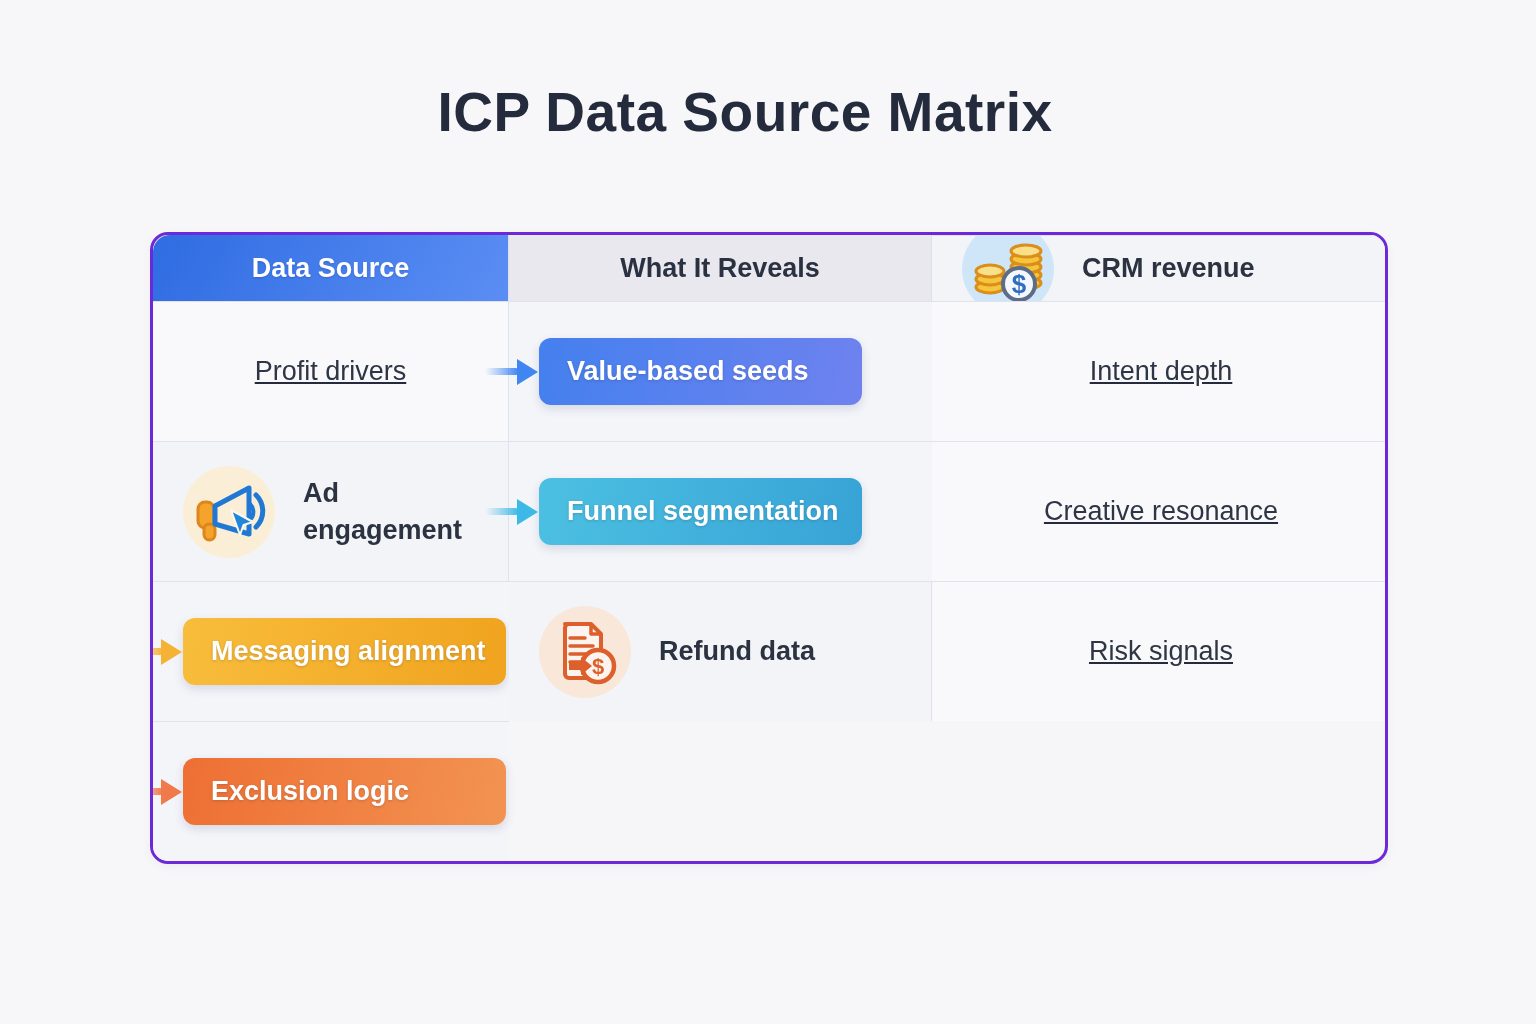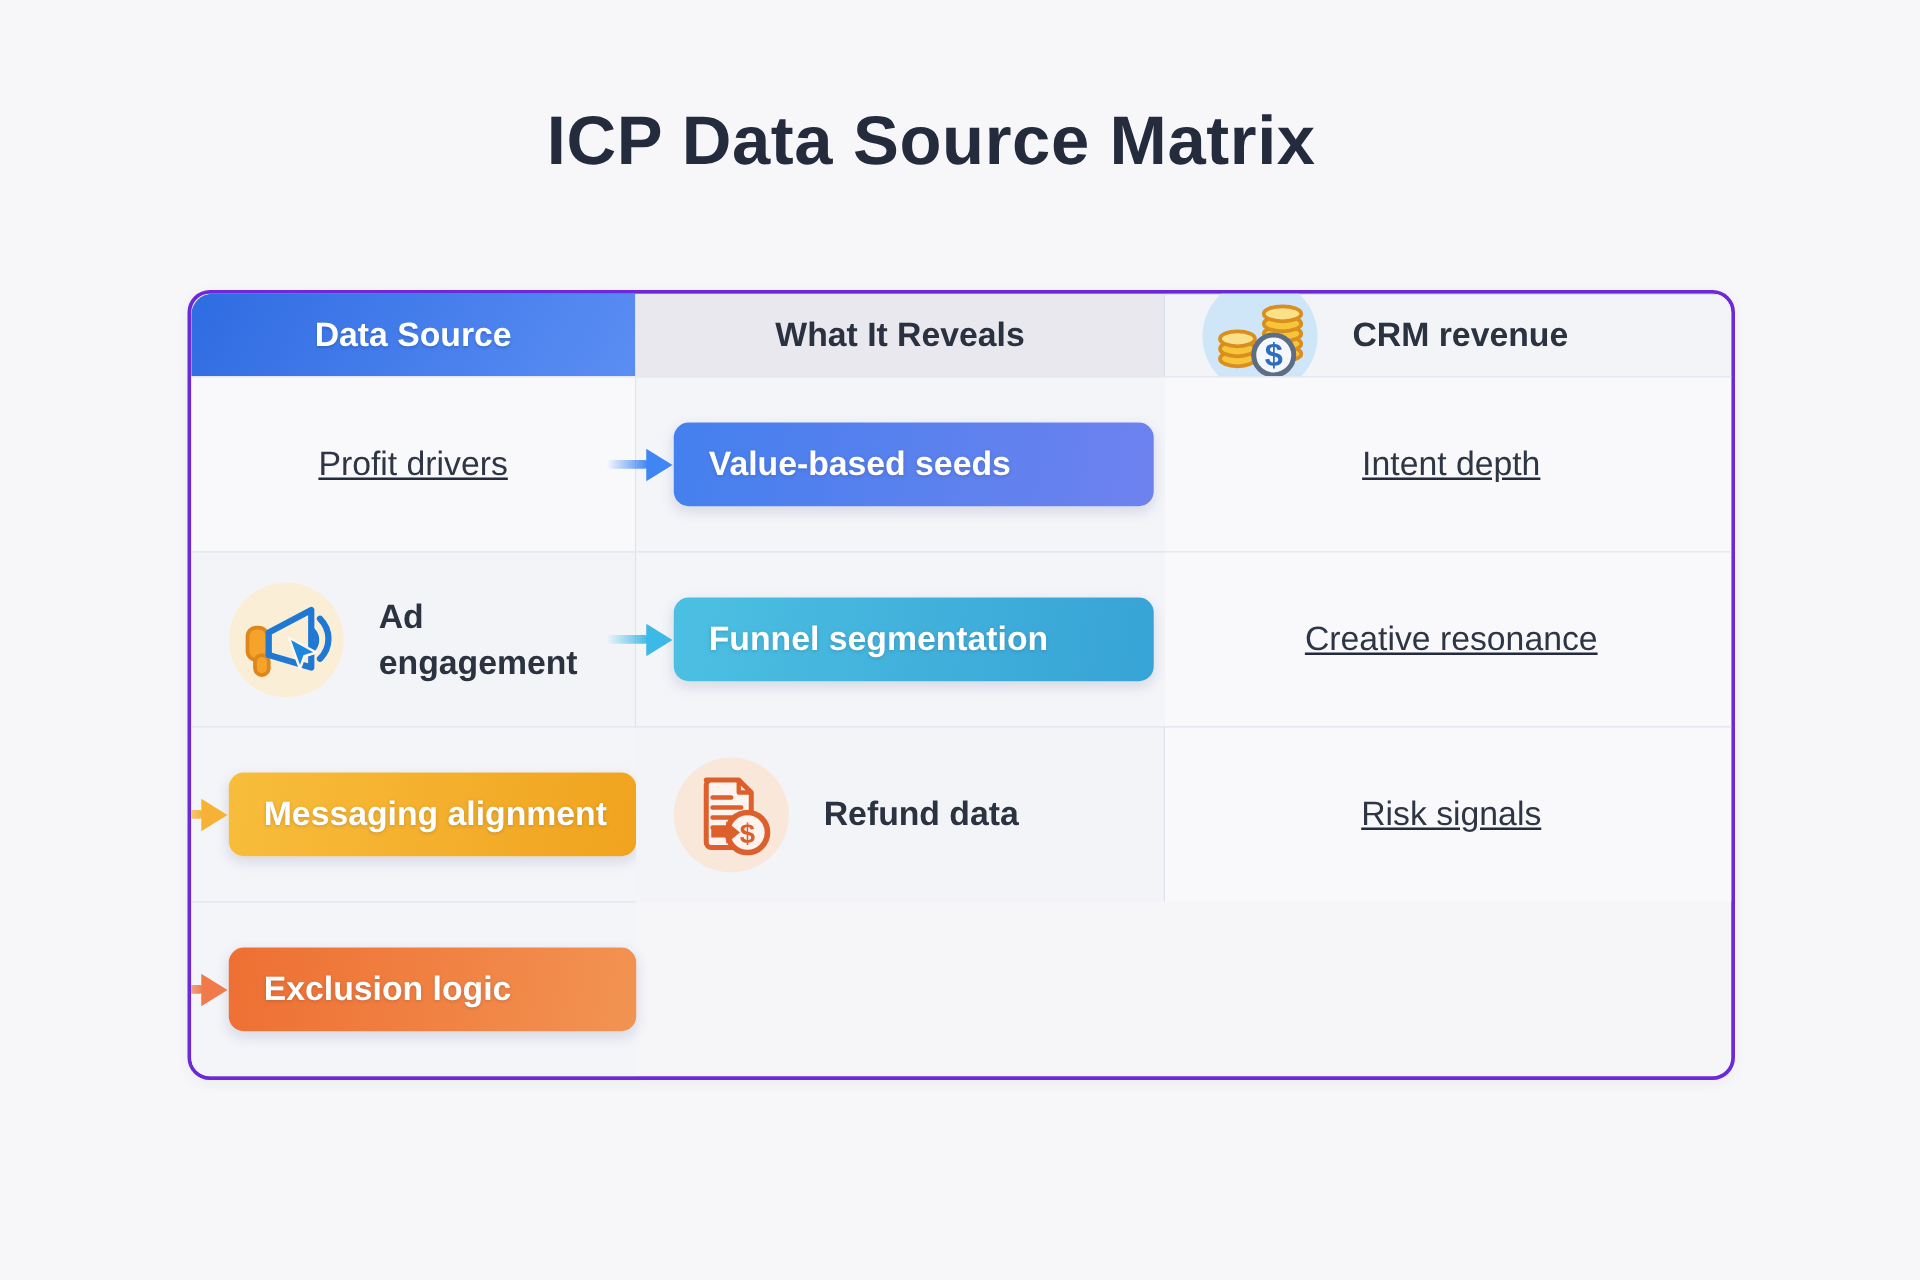--- a/index.html
+++ b/index.html
@@ -58,21 +58,21 @@
   .icon-wrap { width: 96px; height: 96px; flex: 0 0 96px; }
   .icon-wrap svg { width: 96px; height: 96px; display: block; }
   .source-label {
     margin-left: 26px;
     font-size: 27px; font-weight: 600; color: #2b3240;
     line-height: 1.35; max-width: 185px;
   }
   .reveal-label { font-size: 27px; font-weight: 500; color: #2e3544; }
   .refine-button {
     margin-left: 30px;
-    width: 384px; height: 67px;
+    width: 323px; height: 67px;
     border-radius: 12px;
     display: flex; align-items: center;
     padding-left: 28px;
     font-size: 27px; font-weight: 700; color: #ffffff;
     text-shadow: 0 1px 3px rgba(40,40,60,0.22);
     background: linear-gradient(100deg, var(--g1), var(--g2));
     box-shadow: 0 4px 10px rgba(60,70,120,0.16);
     border: none; cursor: pointer;
     font-family: inherit;
   }

